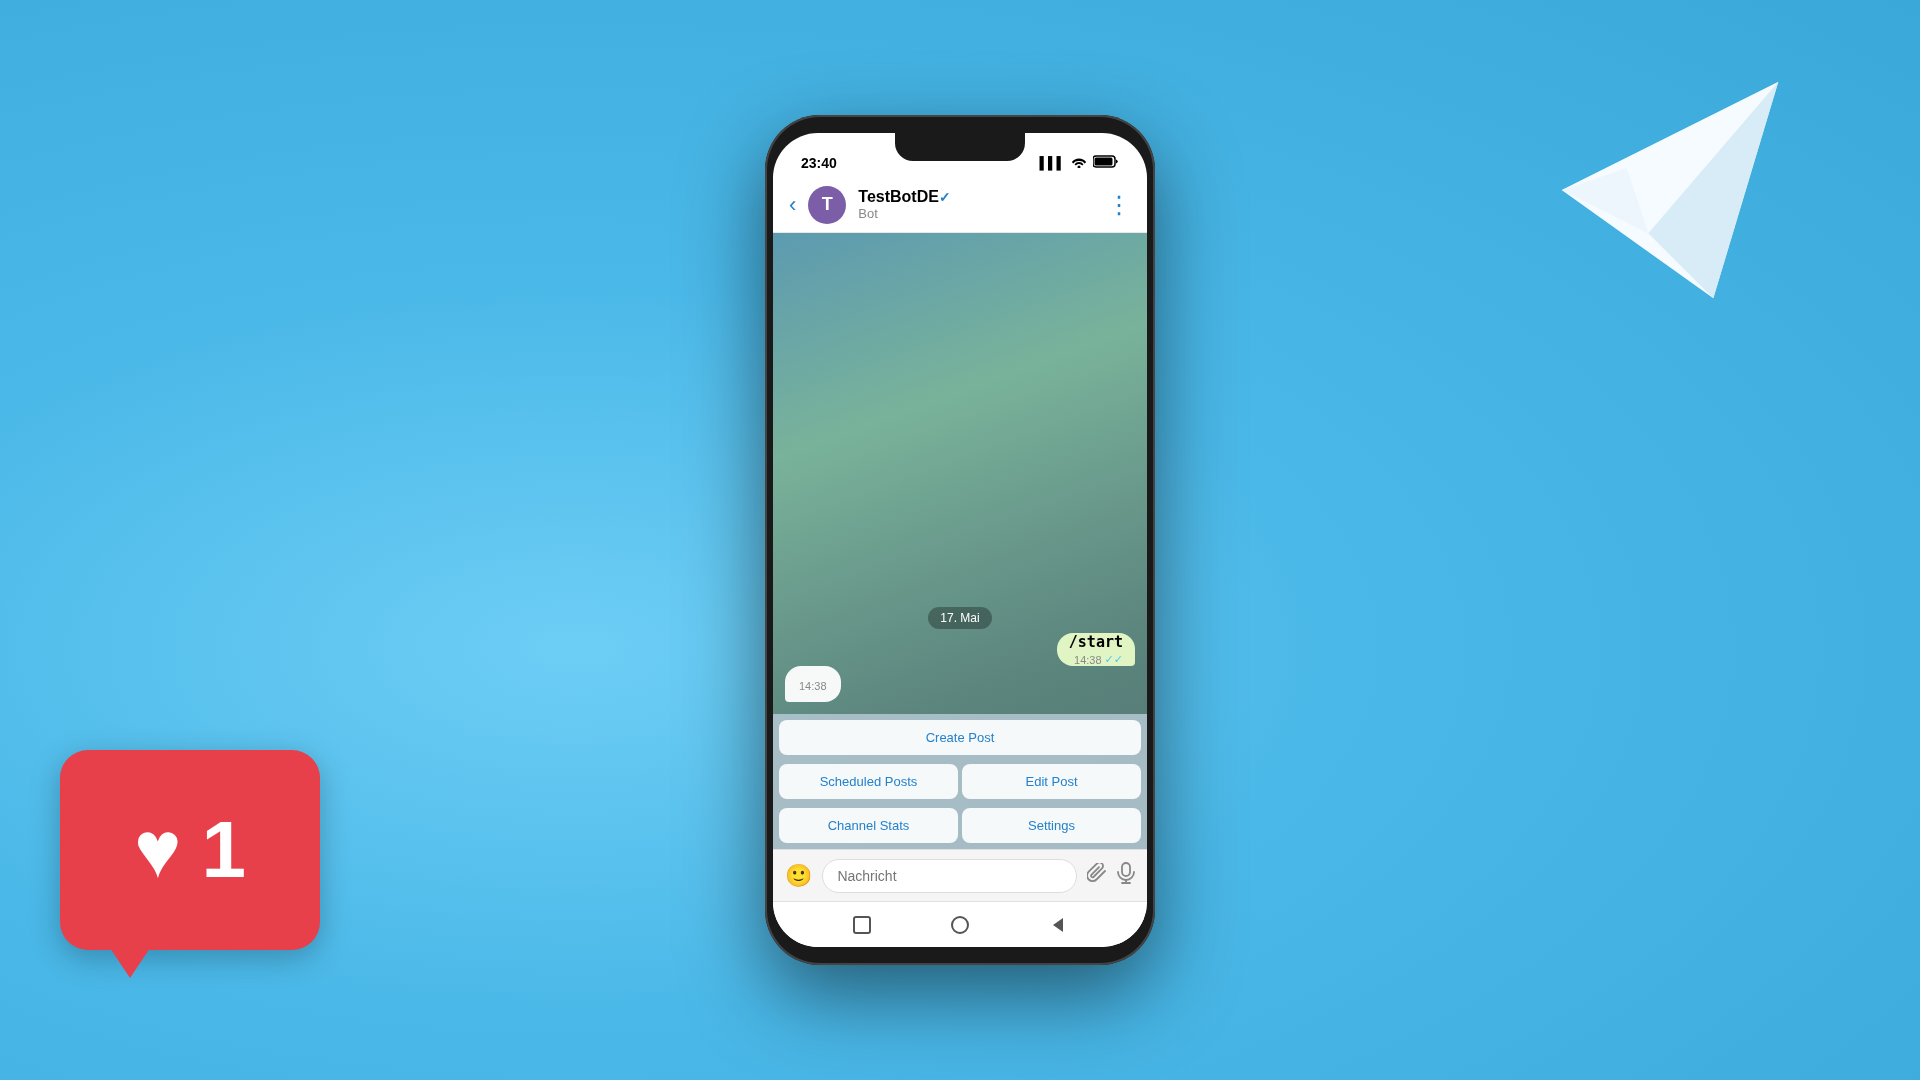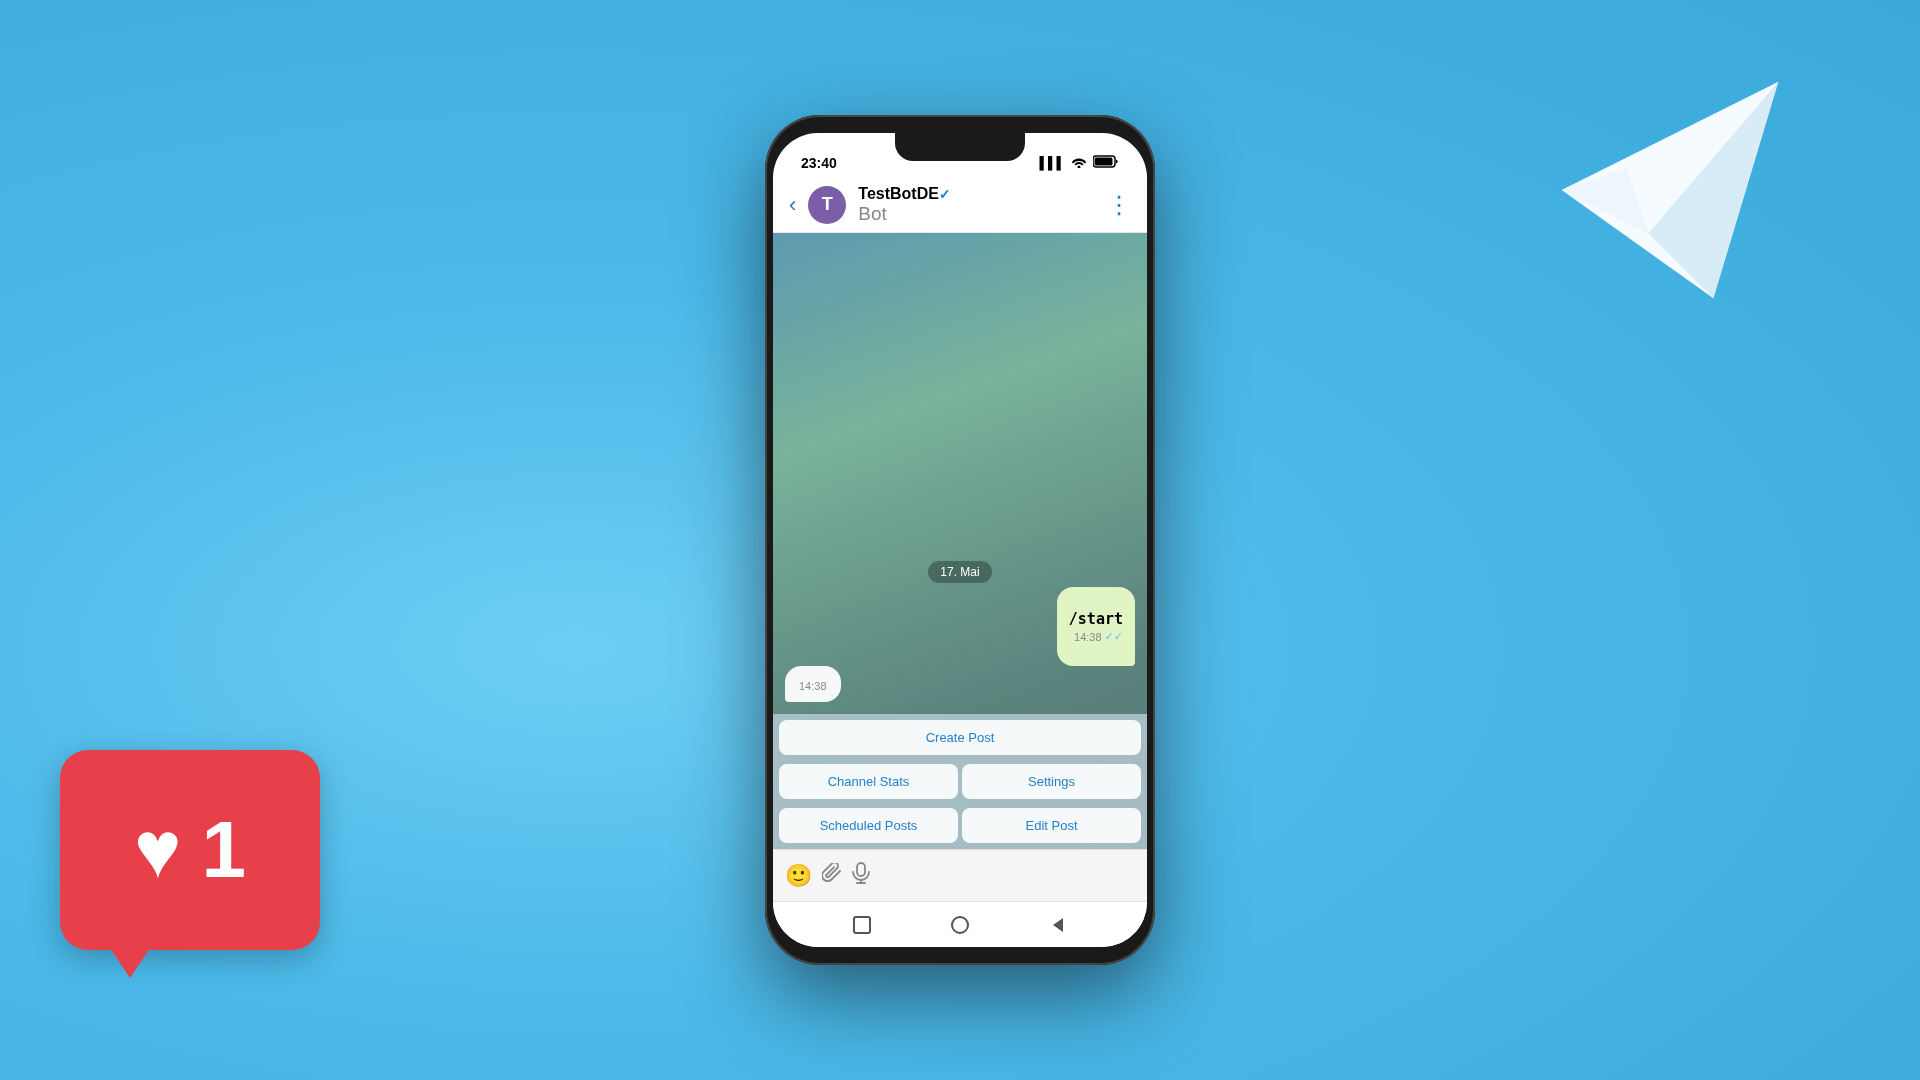--- a/index.html
+++ b/index.html
@@ -176,21 +176,21 @@
       color: #000;
       display: flex;
       align-items: center;
       gap: 0;
     }
     .verified-icon {
       color: #2481cc;
       font-size: 14px;
     }
     .chat-subtitle {
-      font-size: 19px;
+      font-size: 13px;
       color: #888;
     }
     .more-btn {
       color: #2481cc;
       font-size: 24px;
       cursor: pointer;
     }
 
     
     .chat-area {
@@ -229,21 +229,21 @@
       padding: 4px 12px;
       border-radius: 12px;
       margin-bottom: 4px;
     }
 
     
     .msg-sent {
       align-self: flex-end;
       background: #e1f5c4;
       border-radius: 16px 16px 4px 16px;
-      padding: 23px 12px;
+      padding: 0 12px;
       max-width: 75%;
       position: relative;
     }
     .msg-sent-text {
       font-size: 15px;
       color: #000;
       font-family: monospace;
       font-weight: 600;
     }
     .msg-time {
@@ -436,33 +436,34 @@
           </div>
         </div>
 
         <div class="bot-keyboard">
 
           <div class="keyboard-row">
             <button class="keyboard-btn">Create Post</button>
           </div>
 
           <div class="keyboard-row">
+            <button class="keyboard-btn">Scheduled Posts</button>
+            <button class="keyboard-btn">Edit Post</button>
+          </div>
+
+          <div class="keyboard-row">
             <button class="keyboard-btn">Channel Stats</button>
             <button class="keyboard-btn">Settings</button>
           </div>
-
-          <div class="keyboard-row">
-            <button class="keyboard-btn">Scheduled Posts</button>
-            <button class="keyboard-btn">Edit Post</button>
-          </div>
         </div>
       </div>
 
       <div class="input-area">
         <span class="emoji-btn">🙂</span>
+        <input class="message-input" type="text" placeholder="Nachricht" style="">
         <span class="attach-btn">
           <svg width="20" height="20" viewBox="0 0 20 20">
               <path d="M18 8l-8.5 8.5A5.5 5.5 0 011.7 8.7L10 .5a3.5 3.5 0 015 4.9L6.5 14a1.5 1.5 0 01-2.1-2.1L12 4.2" fill="none" stroke="#888" stroke-width="1.8" stroke-linecap="round"></path>
             </svg>
         </span>
         <span class="mic-btn">
           <svg width="18" height="22" viewBox="0 0 18 22">
               <rect x="5" y="1" width="8" height="13" rx="4" fill="none" stroke="#888" stroke-width="1.8"></rect>
               <path d="M1 10a8 8 0 0016 0" fill="none" stroke="#888" stroke-width="1.8" stroke-linecap="round"></path>
               <line x1="9" y1="18" x2="9" y2="21" stroke="#888" stroke-width="1.8" stroke-linecap="round"></line>

